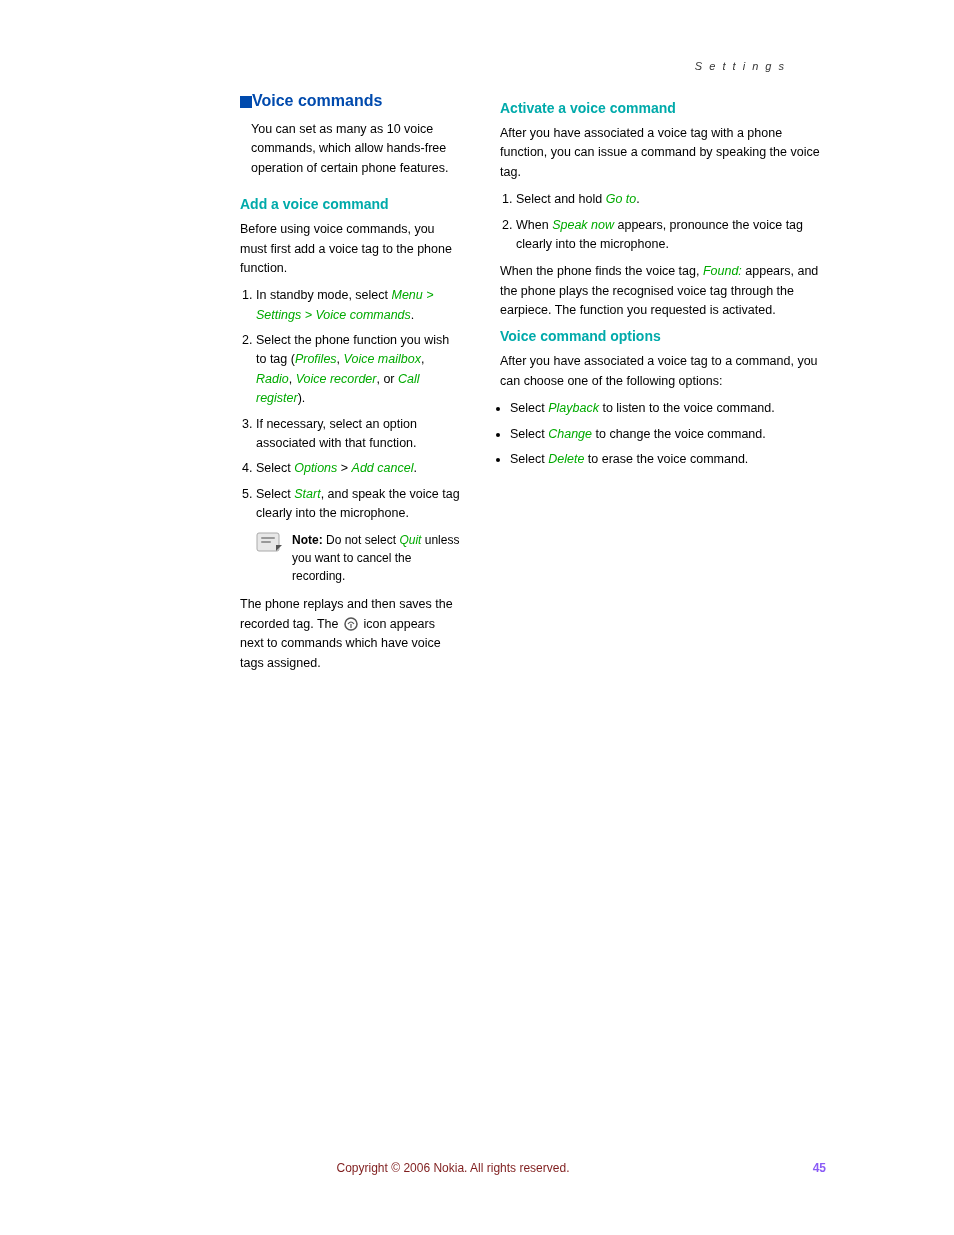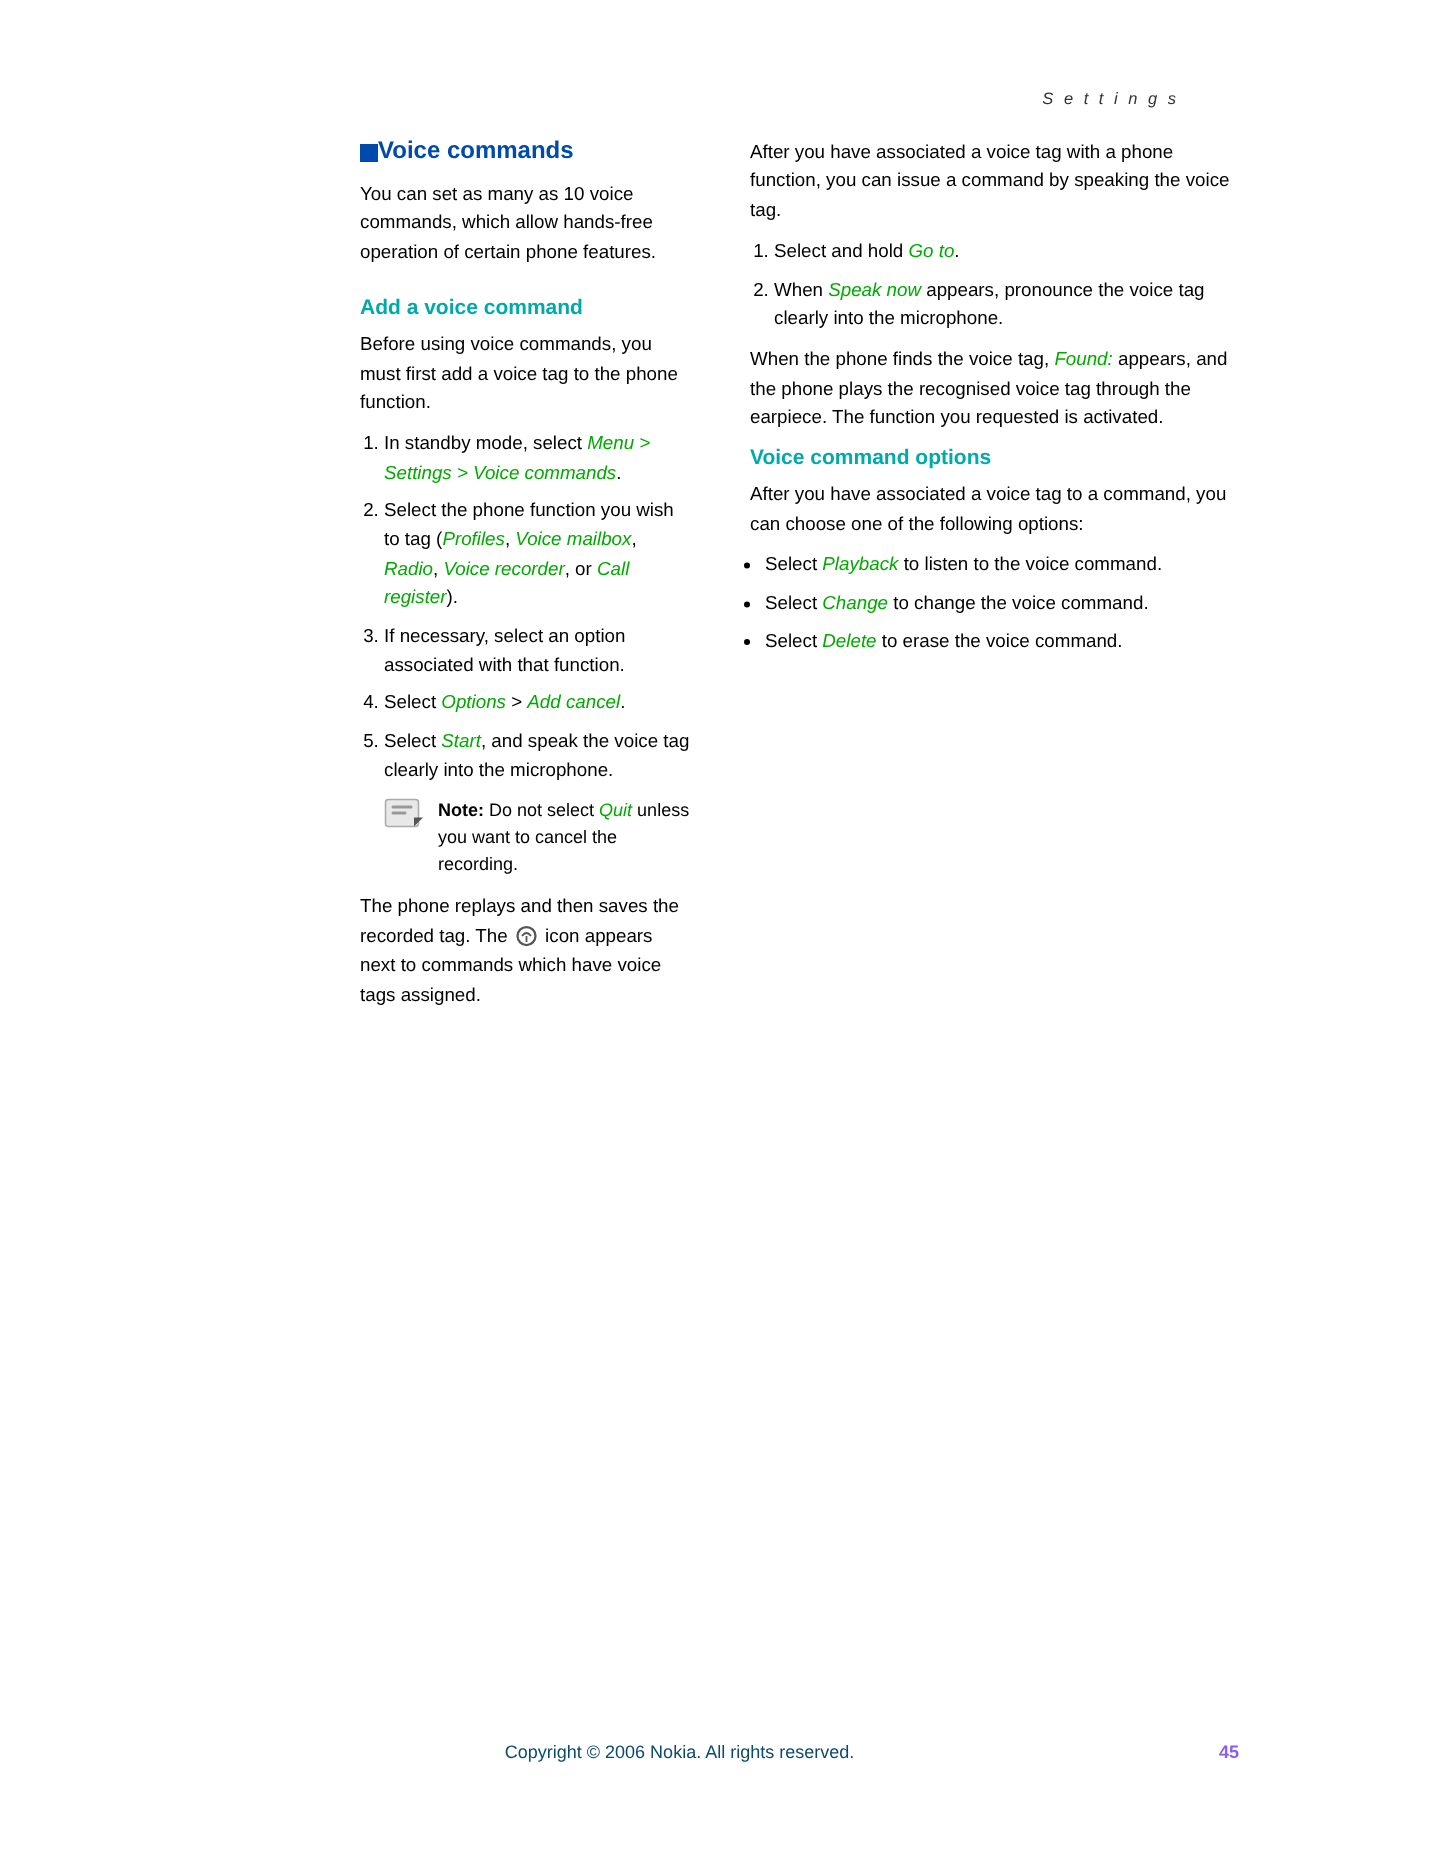--- a/index.html
+++ b/index.html
@@ -66,20 +66,21 @@
       font-size: 16px;
       font-weight: bold;
       color: #004aad;
     }
 
     .intro-text {
       font-size: 12.5px;
       line-height: 1.55;
       color: #000;
       margin-bottom: 18px;
+      margin-left: 11px;
     }
 
     .sub-heading {
       font-size: 14px;
       color: #00aaaa;
       font-weight: bold;
       margin-bottom: 8px;
       margin-top: 8px;
     }
 
@@ -141,21 +142,21 @@
 
     .footer-area {
       position: absolute;
       bottom: 60px;
       left: 0;
       right: 0;
       display: flex;
       justify-content: center;
       align-items: center;
       font-size: 12px;
-      color: #0c4a6e;
+      color: #7f1d1d;
     }
 
     .footer-page-num {
       position: absolute;
       bottom: 60px;
       right: 80px;
       font-size: 12px;
       font-weight: bold;
       color: #8b5cf6;
     }
@@ -223,20 +224,21 @@
             <line x1="9" y1="8" x2="9" y2="12" stroke="#555" stroke-width="1.2"></line>
           </svg>
         </span>
         icon appears next to commands which have voice tags assigned.
       </p>
 
     </div>
 
     <div class="right-column">
 
+      <div class="sub-heading">Activate a voice command</div>
       <p class="body-text">After you have associated a voice tag with a phone function, you can issue a command by speaking the voice tag.</p>
 
       <ol class="numbered-list">
         <li>
           <span>Select and hold </span><span class="link-text">Go to</span><span>.</span>
         </li>
         <li>
           <span>When </span><span class="link-text">Speak now</span><span> appears, pronounce the voice tag clearly into the microphone.</span>
         </li>
       </ol>

